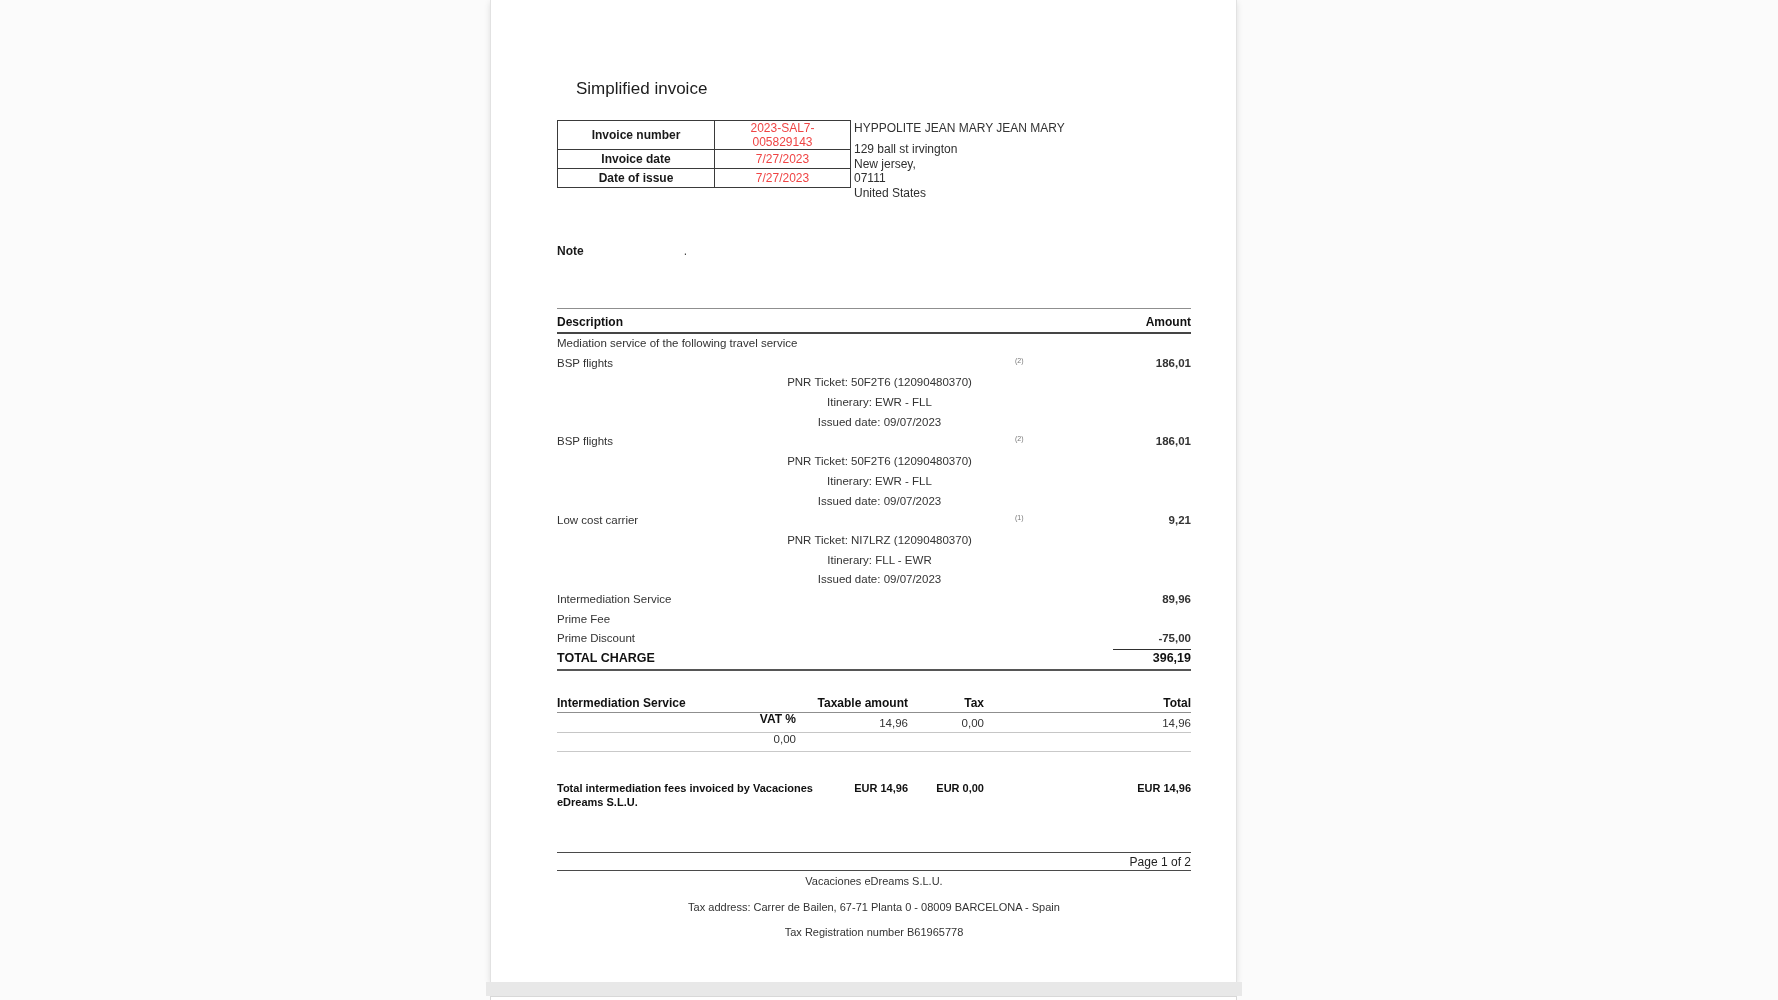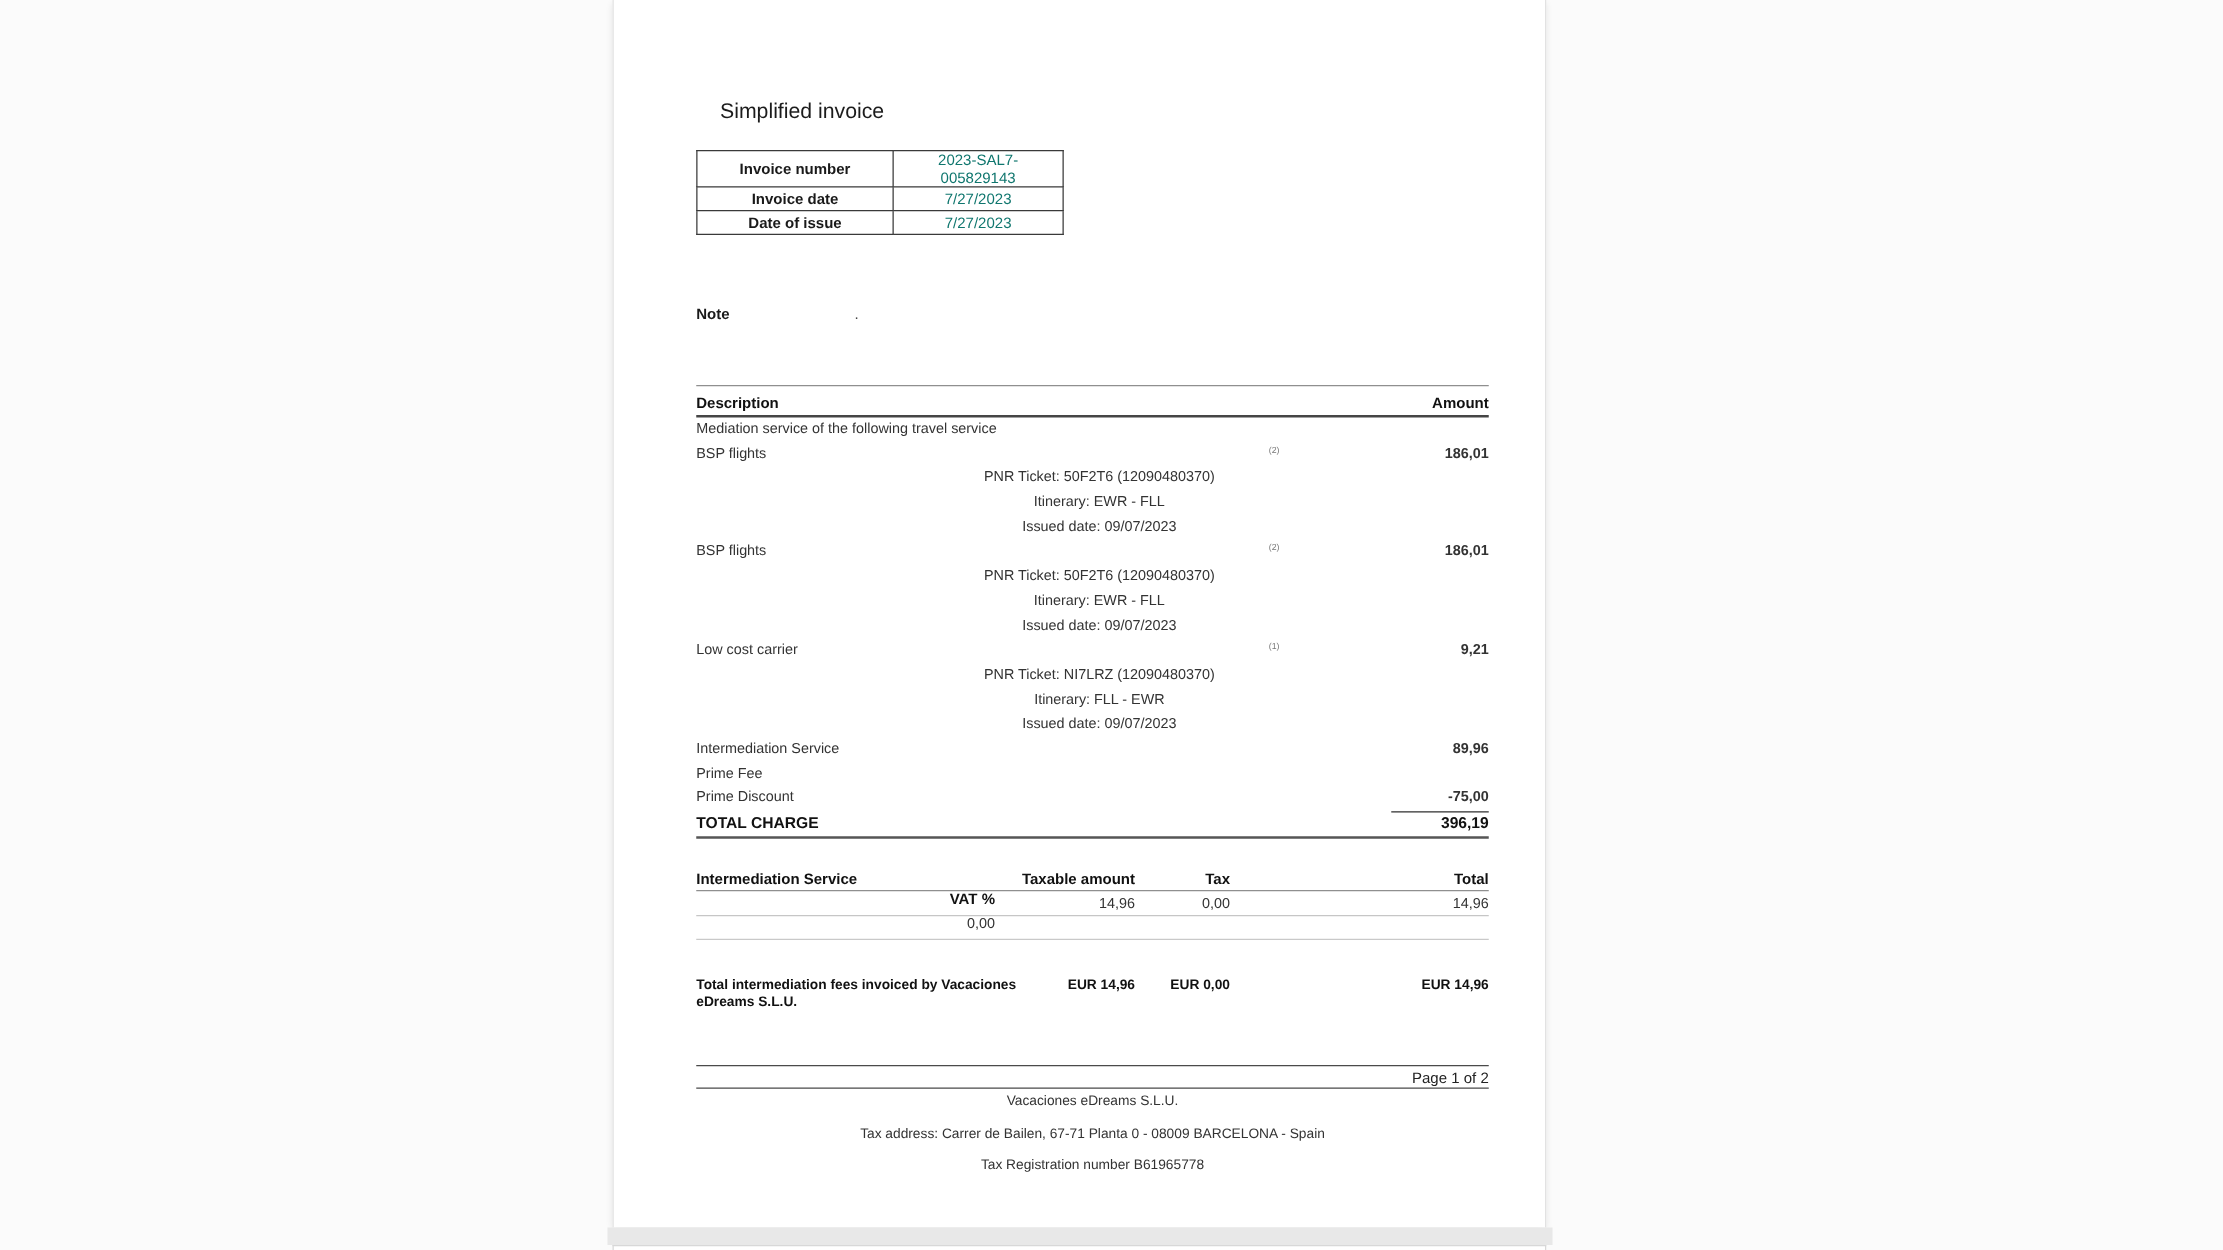--- a/index.html
+++ b/index.html
@@ -19,21 +19,21 @@
   .sq { position:absolute; background:#f0c232; display:block; }
   .sq1 { left:2px;  top:37px; width:6px;  height:6px;  border-radius:1.5px; }
   .sq2 { left:12px; top:30px; width:9px;  height:9px;  border-radius:2px; }
   .sq3 { left:26px; top:10px; width:26px; height:26px; border-radius:6px; }
   .logo-text { position:absolute; left:58px; top:3px; font-size:31px; font-weight:bold;
                color:#2b3a9a; letter-spacing:-0.5px; }
 
   table.meta { position:absolute; left:66px; top:120px; border-collapse:collapse;text-align:center; }
   table.meta td { border:1.5px solid #3a3a3a; height:19px; font-size:12px; padding:0 6px; vertical-align:middle; }
   td.ml { width:157px; font-weight:bold; color:#1a1a1a; }
-  td.mv { width:136px; color:#0f766e; }
+  td.mv { width:136px; color:#ef4444; }
 
   .customer { position:absolute; left:363px; top:121px; font-size:12px; color:#2f2f2f; }
   .cname { margin-bottom:7px; color:#333; }
   .cline { line-height:14.7px; }
 
   .note { position:absolute; left:66px; top:244px; font-size:12px; }
   .note-label { font-weight:bold; color:#1a1a1a; }
   .note-value { margin-left:100px; color:#444; }
 
   .items { position:absolute; left:66px; top:308px; width:634px; border-bottom:2.5px solid #565656; }
@@ -85,20 +85,27 @@
         <td class="ml">Invoice date</td>
         <td class="mv">7/27/2023</td>
       </tr>
       <tr>
         <td class="ml">Date of issue</td>
         <td class="mv">7/27/2023</td>
       </tr>
     </tbody>
       </table>
 
+    <div class="customer">
+      <div class="cname">HYPPOLITE JEAN MARY JEAN MARY</div>
+      <div class="cline">129 ball st irvington</div>
+      <div class="cline">New jersey,</div>
+      <div class="cline">07111</div>
+      <div class="cline">United States</div>
+    </div>
 
     <div class="note">
       <span class="note-label">Note</span><span class="note-value">.</span>
     </div>
 
     <div class="items">
       <div class="items-header">
         <span>Description</span>
         <span class="amt-h">Amount</span>
       </div>

